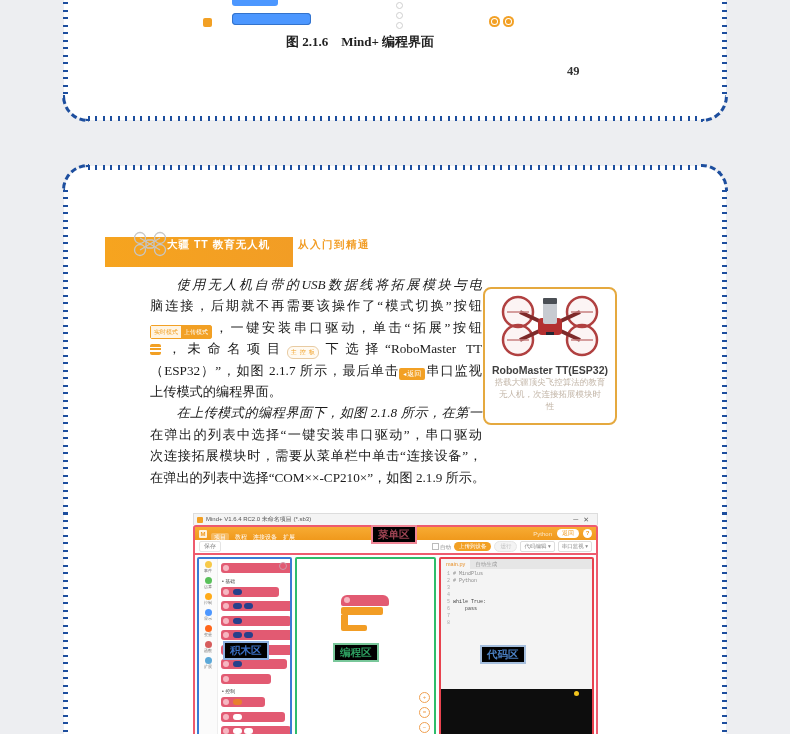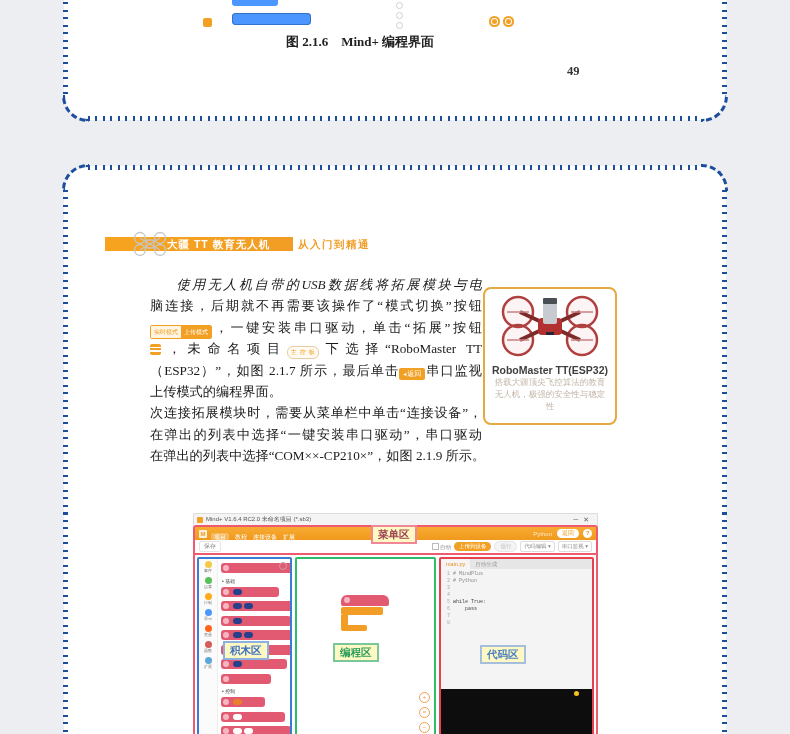--- a/index.html
+++ b/index.html
@@ -29,21 +29,21 @@
   .frag-dots{position:absolute;left:332px;top:234px;width:6px;}
   .frag-dots i{display:block;width:5px;height:5px;border-radius:50%;border:1px solid #cfcfcf;margin-bottom:3px;}
   .frag-oc{position:absolute;top:248px;width:11px;height:11px;border-radius:50%;background:#f2a024;box-shadow:inset 0 0 0 2px #f2a024, inset 0 0 0 3px #fff;}
   .frag-oc.o1{left:425px}.frag-oc.o2{left:439px}
   .prev-caption{position:absolute;left:0;right:70px;top:265px;text-align:center;
     font-family:"Liberation Serif","DejaVu Serif",serif;font-size:13px;color:#222;font-weight:600;}
   .page-number{position:absolute;left:503px;top:296px;font-family:"Liberation Serif","DejaVu Serif",serif;
     font-size:12.5px;color:#333;font-weight:600;}
 
   
-  .banner-bar{position:absolute;left:41px;top:71px;width:188px;height:14px;
+  .banner-bar{position:absolute;left:41px;top:71px;width:188px;height:30px;
     background:linear-gradient(90deg,#f6a41f,#f29d25);}
   .banner-title{position:absolute;left:62px;top:1px;font-size:10.5px;font-weight:bold;color:#ffffff;letter-spacing:1px;white-space:nowrap;}
   .banner-drone{position:absolute;left:28px;top:-6px;}
   .banner-sub{position:absolute;left:234px;top:72px;font-size:10.5px;font-weight:bold;color:#f29d25;letter-spacing:1.5px;white-space:nowrap;}
 
   
   .bodytext{position:absolute;left:86px;top:108px;width:332px;
     font-family:"Liberation Serif","DejaVu Serif",serif;font-size:13.2px;color:#1b1b1b;font-weight:500;}
   .bline{height:21.4px;line-height:21.4px;white-space:nowrap;}
   .bline.j{white-space:normal;text-align:justify;text-align-last:justify;}
@@ -119,21 +119,21 @@
   .tabs{height:10px;background:#e6e6e6;display:flex;flex:0 0 auto;}
   .tab{font-size:5.5px;color:#999;line-height:10px;padding:0 5px;}
   .tab.act{background:#f5f5f5;color:#e8912a;}
   .codearea{height:118px;background:#f4f4f4;padding-top:2px;flex:0 0 auto;}
   .crow{display:flex;height:7px;line-height:7px;font-family:"Liberation Mono","DejaVu Sans Mono",monospace;font-size:5px;}
   .cnum{width:9px;text-align:right;color:#aaa;margin-right:3px;flex:0 0 auto;}
   .ctext{color:#444;white-space:pre;}
   .ctext.c{color:#8a8a8a;}
   .console{flex:1;background:#0d0d0d;position:relative;}
   .condot{position:absolute;right:13px;top:2px;width:5px;height:5px;border-radius:50%;background:#f2c41d;}
-  .rlabel{position:absolute;background:#fef9c3;font-weight:bold;font-size:10.5px;padding:0 5px;line-height:15px;white-space:nowrap;}
+  .rlabel{position:absolute;background:#000000;font-weight:bold;font-size:10.5px;padding:0 5px;line-height:15px;white-space:nowrap;}
   .menu-l{left:178px;top:12px;color:#9c4352;border:2px solid #f08697;}
   .blocks-l{left:30px;top:128px;color:#3a6fc4;border:2px solid #8cb0e0;}
   .prog-l{left:140px;top:130px;color:#2d9e5f;border:2px solid #79c79a;}
   .code-l{left:287px;top:132px;color:#4a7fc1;border:2px solid #a5bedd;}
 </style>
 </head>
 <body>
 
 <div>
 
@@ -187,22 +187,23 @@
       <div class="bline j">
         <span class="toggle"><span class="tseg live">实时模式</span><span class="tseg up">上传模式</span></span><span>，一键安装串口驱动，单击“拓展”按钮</span>
       </div>
       <div class="bline j">
         <span class="exticon"></span><span>，未命名项目</span><span class="boardpill">主控板</span><span>下选择“RoboMaster TT</span>
       </div>
       <div class="bline j">
         <span>（ESP32）”，如图 2.1.7 所示，最后单击</span><span class="backbadge">返回</span><span>串口监视</span>
       </div>
       <div class="bline">上传模式的编程界面。</div>
+      <div class="bline j ind">在上传模式的编程界面下，如图 2.1.8 所示，在第一</div>
+      <div class="bline j">在弹出的列表中选择“一键安装串口驱动”，串口驱动</div>
       <div class="bline j">次连接拓展模块时，需要从菜单栏中单击“连接设备”，</div>
-      <div class="bline j">在弹出的列表中选择“一键安装串口驱动”，串口驱动</div>
       <div class="bline wide">在弹出的列表中选择“COM××-CP210×”，如图 2.1.9 所示。</div>
     </div>
 
     <div class="figcard">
       <svg width="104" height="66" viewBox="0 0 104 66" style="margin-top:3px;">
         <g fill="none" stroke="#b04040" stroke-width="2.5">
           <circle cx="20" cy="20" r="15" fill="rgba(215,120,120,.08)"></circle>
           <circle cx="84" cy="20" r="15" fill="rgba(215,120,120,.08)"></circle>
           <circle cx="20" cy="48" r="15" fill="rgba(215,120,120,.08)"></circle>
           <circle cx="84" cy="48" r="15" fill="rgba(215,120,120,.08)"></circle>
@@ -219,21 +220,21 @@
           <line x1="9" y1="48" x2="31" y2="48"></line>
             <line x1="73" y1="48" x2="95" y2="48"></line>
         </g>
         <rect x="40" y="26" width="24" height="17" rx="4" fill="#b33030"></rect>
         <rect x="45" y="8" width="14" height="24" rx="2" fill="#c7cbd1"></rect>
         <rect x="45" y="6" width="14" height="6" rx="1" fill="#4a4f55"></rect>
         <rect x="48" y="40" width="8" height="3" fill="#202833"></rect>
       </svg>
       <div class="figtitle">RoboMaster TT(ESP32)</div>
       <div class="figdesc">搭载大疆顶尖飞控算法的教育</div>
-      <div class="figdesc">无人机，极强的安全性与稳定</div>
+      <div class="figdesc">无人机，次连接拓展模块时</div>
       <div class="figdesc">性</div>
     </div>
 
     <div class="shot">
       <div class="tbar">
         <span class="tlogo"></span>
         <span class="ttext">Mind+ V1.6.4 RC2.0 未命名项目 (*.sb3)</span>
         <span class="wctl"><span>─</span><span>✕</span></span>
       </div>
       <div class="appbody">

